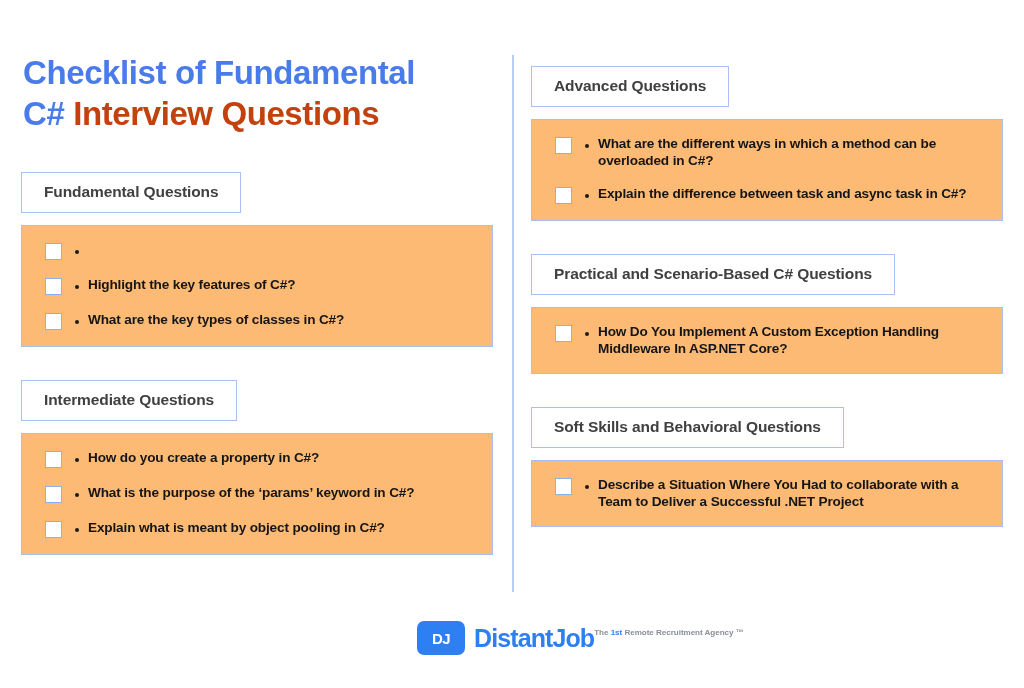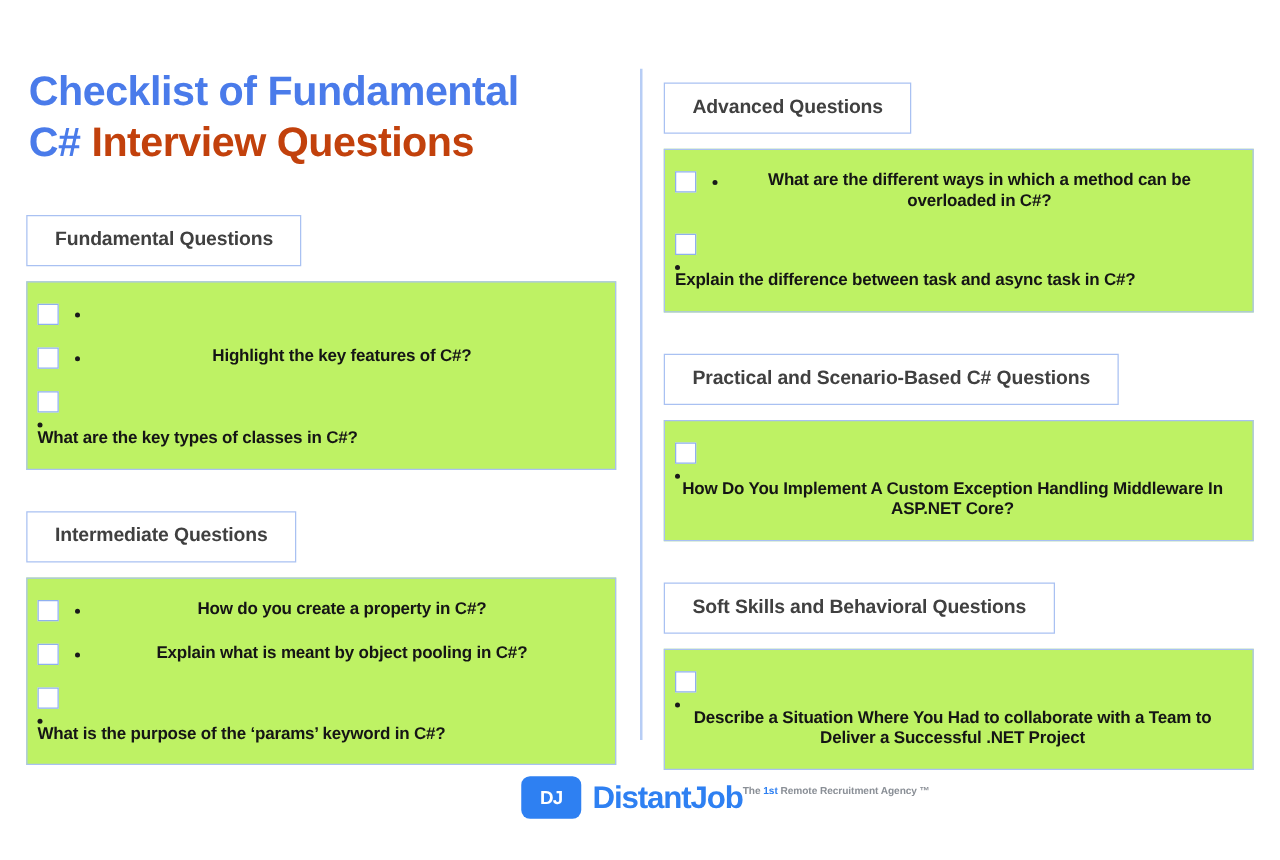--- a/index.html
+++ b/index.html
@@ -61,31 +61,30 @@
     font-weight: bold;
     letter-spacing: -0.1px;
     padding: 10px 22px 11px 22px;
     white-space: nowrap;
   }
 
   
   .card {
     box-sizing: border-box;
     border: 1.6px solid #a9c1f2;
-    background: #bef264;
-    padding: 16px 18px 16px 8px;
-    text-align: center;
+    background: #fdba74;
+    padding: 16px 18px 16px 23px;
   }
 
   .q-row {
     display: flex;
     align-items: flex-start;
     margin-bottom: 17px;
   }
-  .q-row:last-child { margin-bottom: 0; flex-direction: column; }
+  .q-row:last-child { margin-bottom: 0; }
 
   .checkbox {
     flex: 0 0 auto;
     width: 17px;
     height: 17px;
     box-sizing: border-box;
     border: 1.6px solid #8fb0ef;
     background: #ffffff;
     margin-top: 1px;
     margin-right: 13px;
@@ -209,26 +208,26 @@
     <div class="gap-head"></div>
     <div class="card">
       <div class="q-row">
         <span class="checkbox"></span>
         <span class="bullet"></span>
         <span class="q-text">How do you create a property in C#?</span>
       </div>
       <div class="q-row">
         <span class="checkbox"></span>
         <span class="bullet"></span>
+        <span class="q-text">What is the purpose of the ‘params’ keyword in C#?</span>
+      </div>
+      <div class="q-row">
+        <span class="checkbox"></span>
+        <span class="bullet"></span>
         <span class="q-text">Explain what is meant by object pooling in C#?</span>
-      </div>
-      <div class="q-row">
-        <span class="checkbox"></span>
-        <span class="bullet"></span>
-        <span class="q-text">What is the purpose of the ‘params’ keyword in C#?</span>
       </div>
     </div>
 
   </div>
 
   <div class="col-right">
 
     
     <div class="sec-head">Advanced Questions</div>
     <div class="gap-head"></div>

